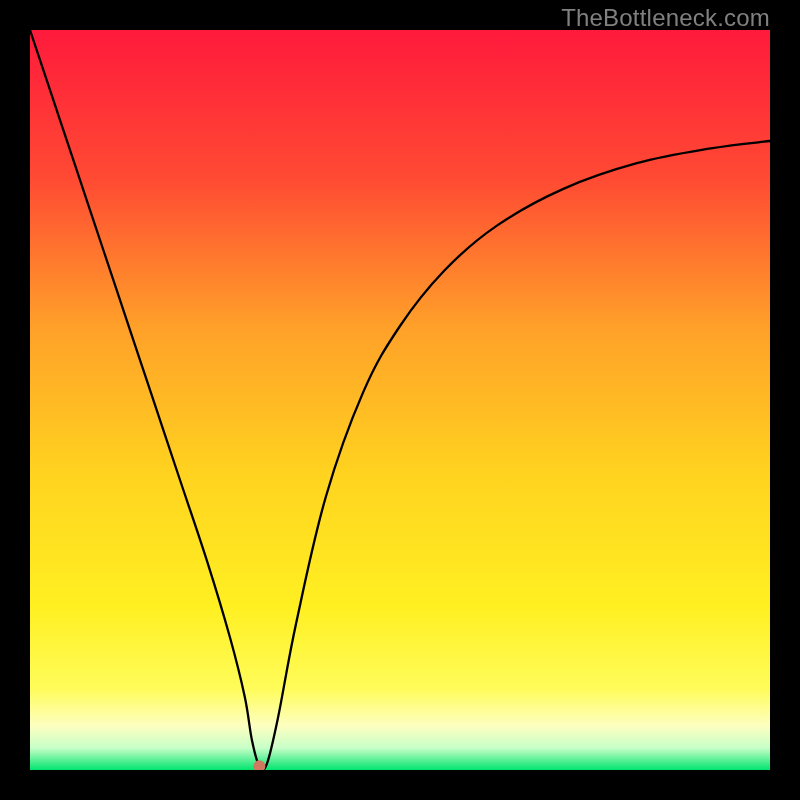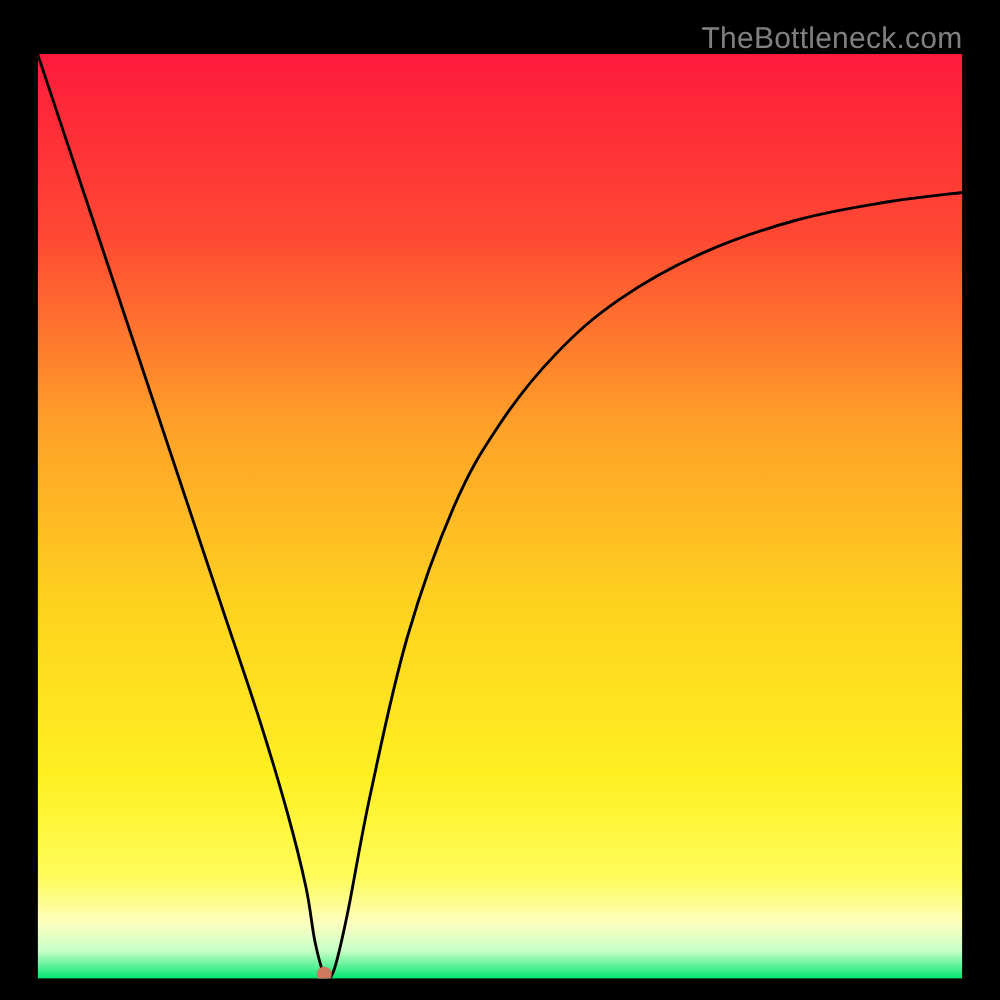--- a/index.html
+++ b/index.html
@@ -6,21 +6,21 @@
     margin: 0;
     padding: 0;
     width: 800px;
     height: 800px;
     overflow: hidden;
     background: #000;
     font-family: Arial, Helvetica, sans-serif;
   }
   .frame {
     position: absolute;
-    top: 13px;
+    top: 0;
     left: 0;
     width: 800px;
     height: 736px;
     background: #000;
   }
   .plot-area {
     position: absolute;
     top: 30px;
     left: 30px;
     width: 740px;

